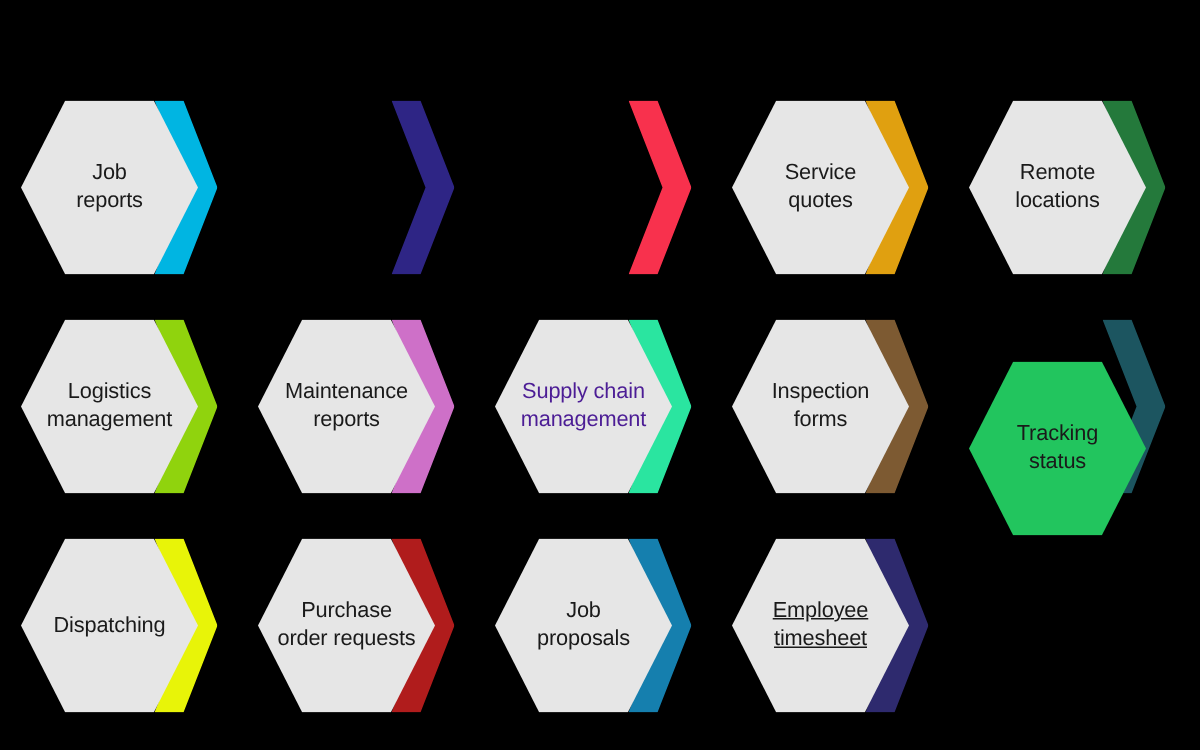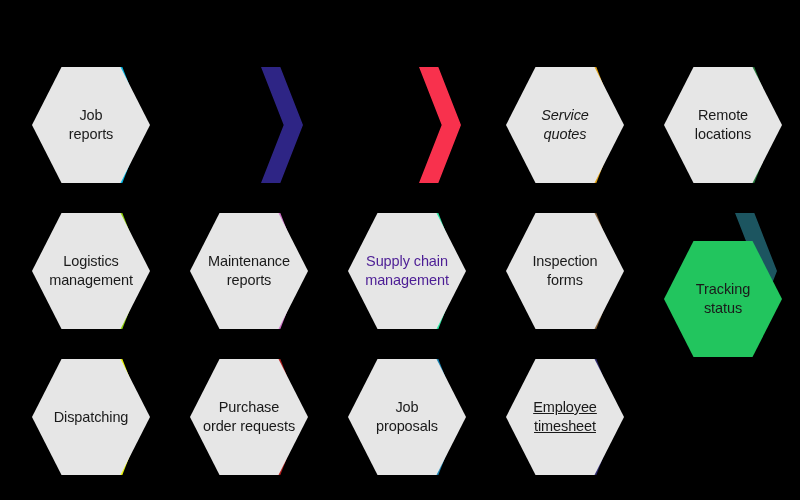--- a/index.html
+++ b/index.html
@@ -34,21 +34,21 @@
   .cell {
     position: relative;
     width: 144px;
     height: 145px;
     margin-left: 14px;
   }
 
   
   .hex {
     position: absolute;
-    left: 18px;
+    left: 0;
     top: 10px;
     width: 118px;
     height: 116px;
     background: #e6e6e6;
     -webkit-clip-path: polygon(25% 0%, 75% 0%, 100% 50%, 75% 100%, 25% 100%, 0% 50%);
     clip-path: polygon(25% 0%, 75% 0%, 100% 50%, 75% 100%, 25% 100%, 0% 50%);
     display: flex;
     align-items: center;
     justify-content: center;
     z-index: 2;
@@ -92,21 +92,21 @@
         </div>
       </div>
       <div class="cell">
         <div class="chevron" style="background: rgb(46, 37, 133);"></div>
       </div>
       <div class="cell">
         <div class="chevron" style="background: rgb(248, 49, 77);"></div>
       </div>
       <div class="cell">
         <div class="chevron" style="background: rgb(224, 160, 16);"></div>
-        <div class="hex" style="background: rgb(230, 230, 230); font-style: italic;">
+        <div class="hex" style="background: rgb(230, 230, 230);">
           <span class="hex-label" style="color: rgb(26, 26, 26);">Service
 quotes</span>
         </div>
       </div>
       <div class="cell">
         <div class="chevron" style="background: rgb(36, 121, 59);"></div>
         <div class="hex" style="background: rgb(230, 230, 230);">
           <span class="hex-label" style="color: rgb(26, 26, 26);">Remote
 locations</span>
         </div>

